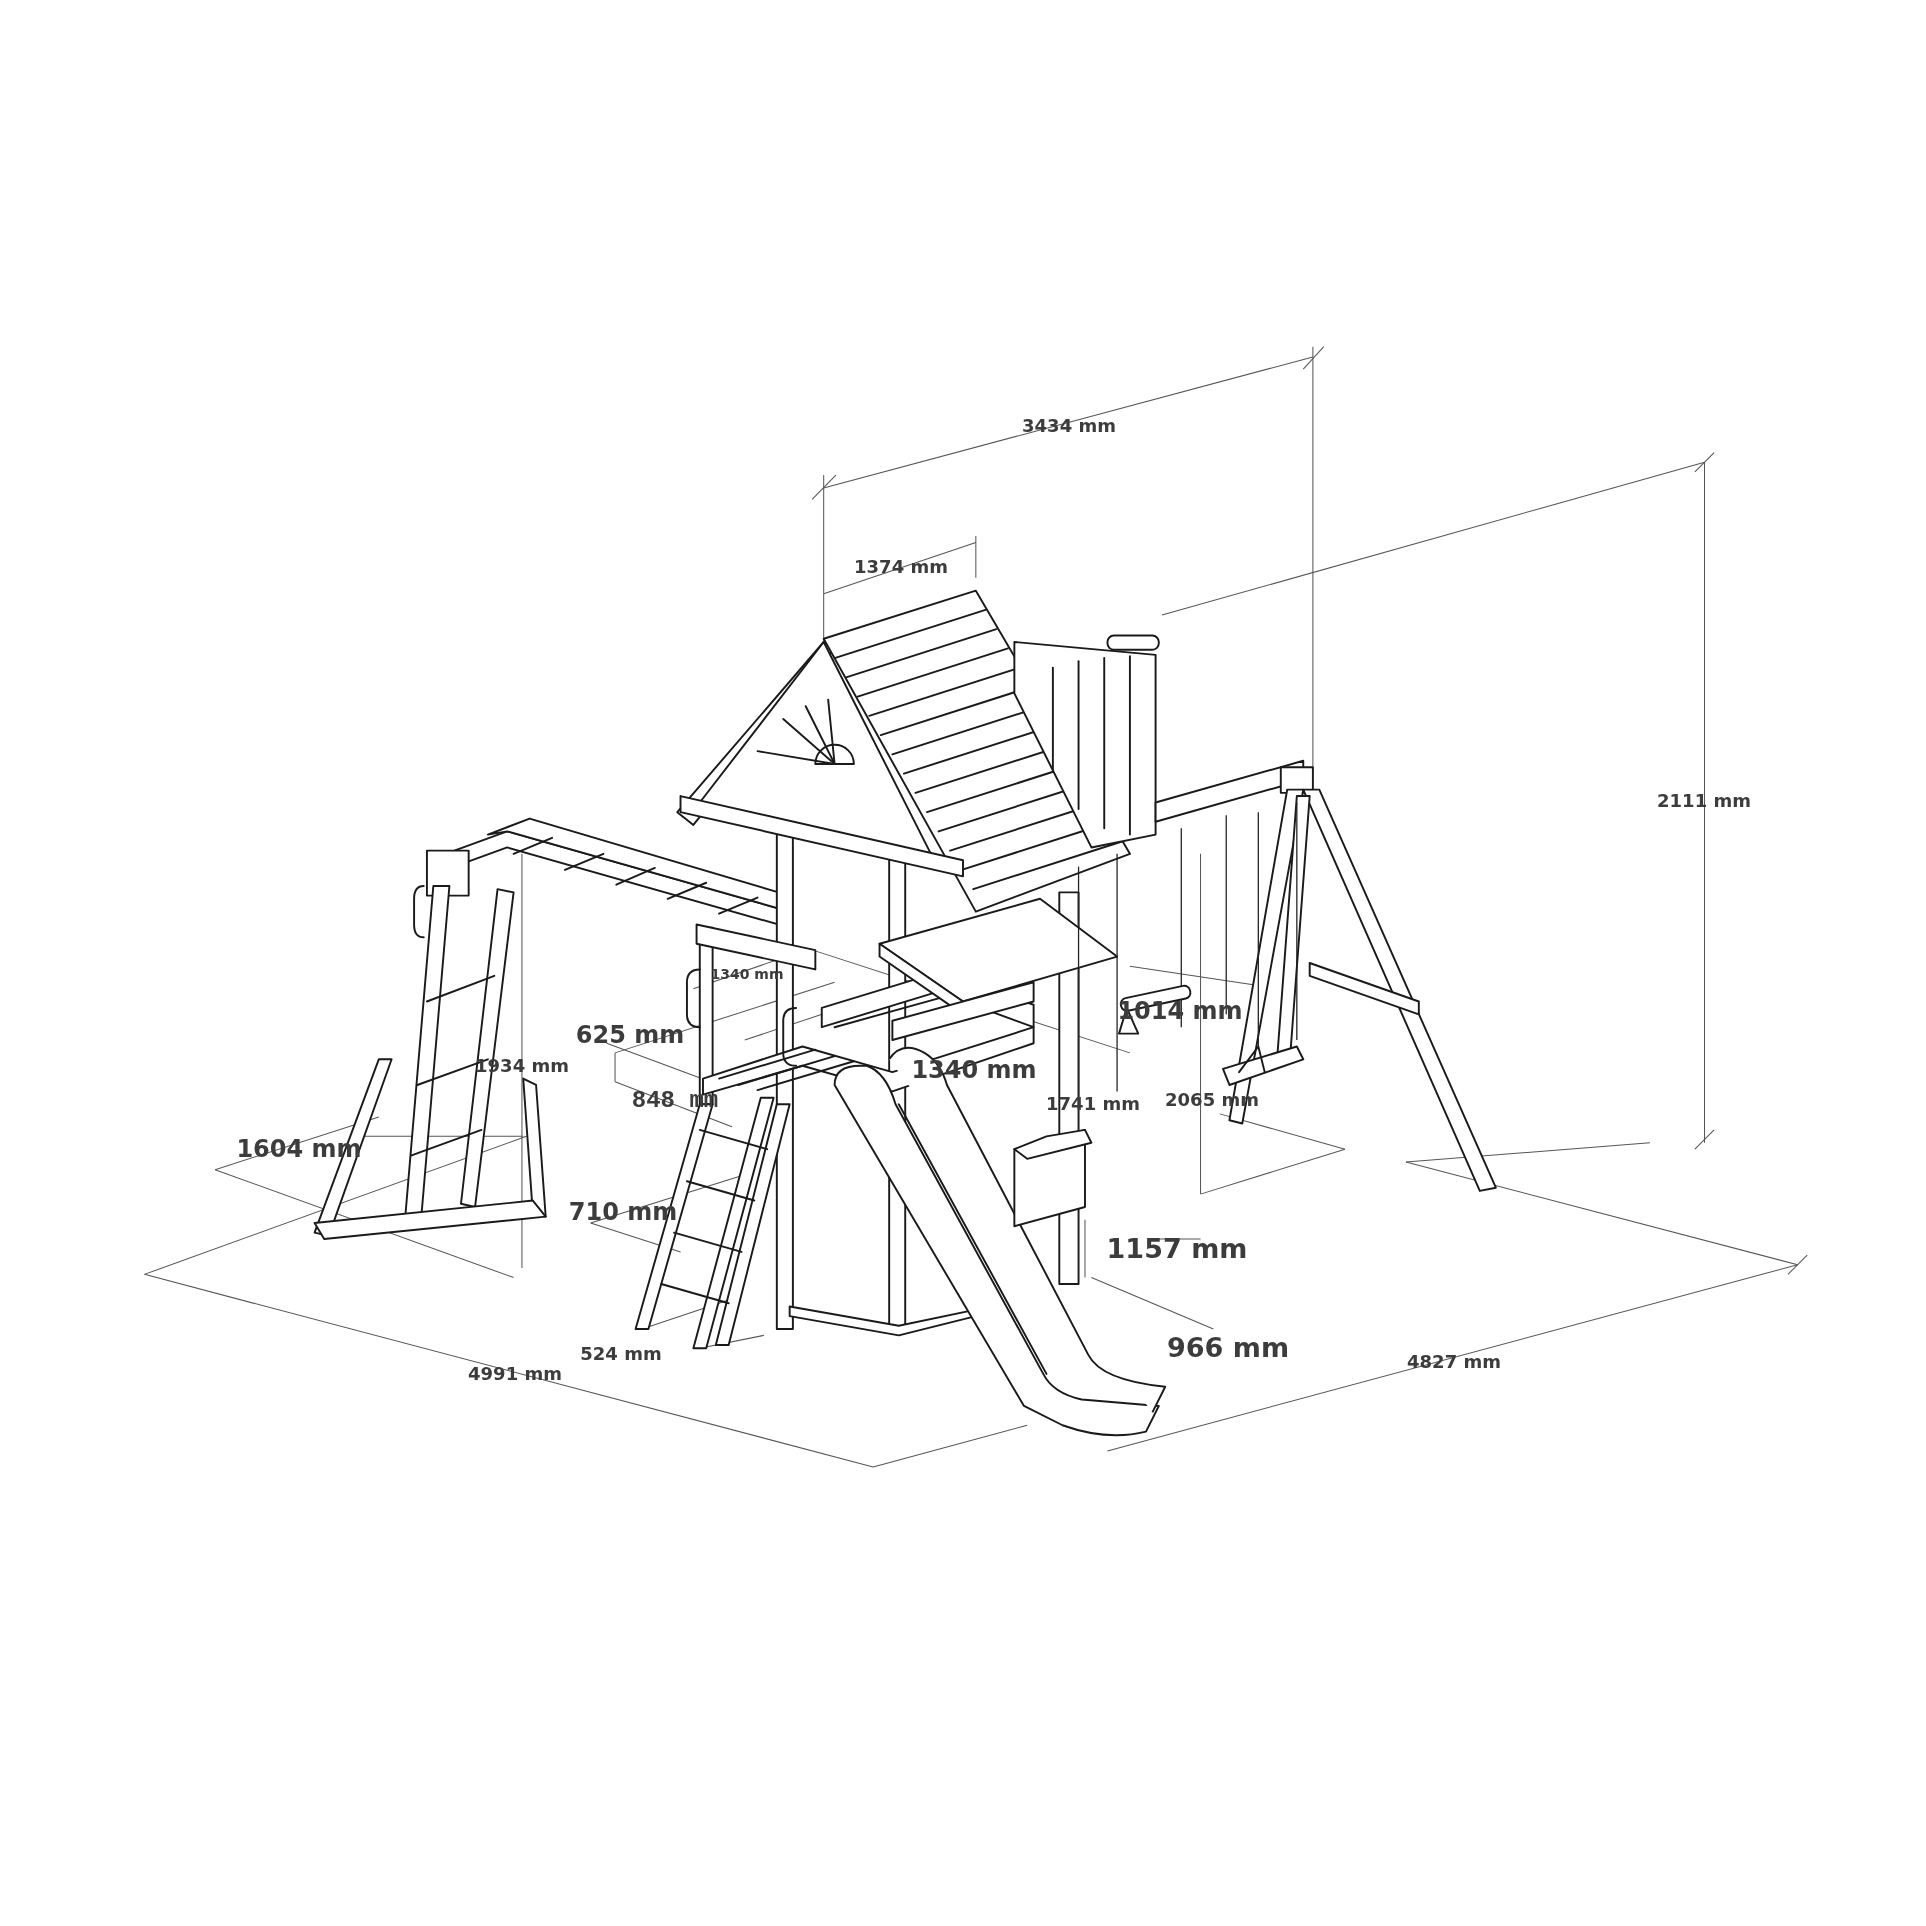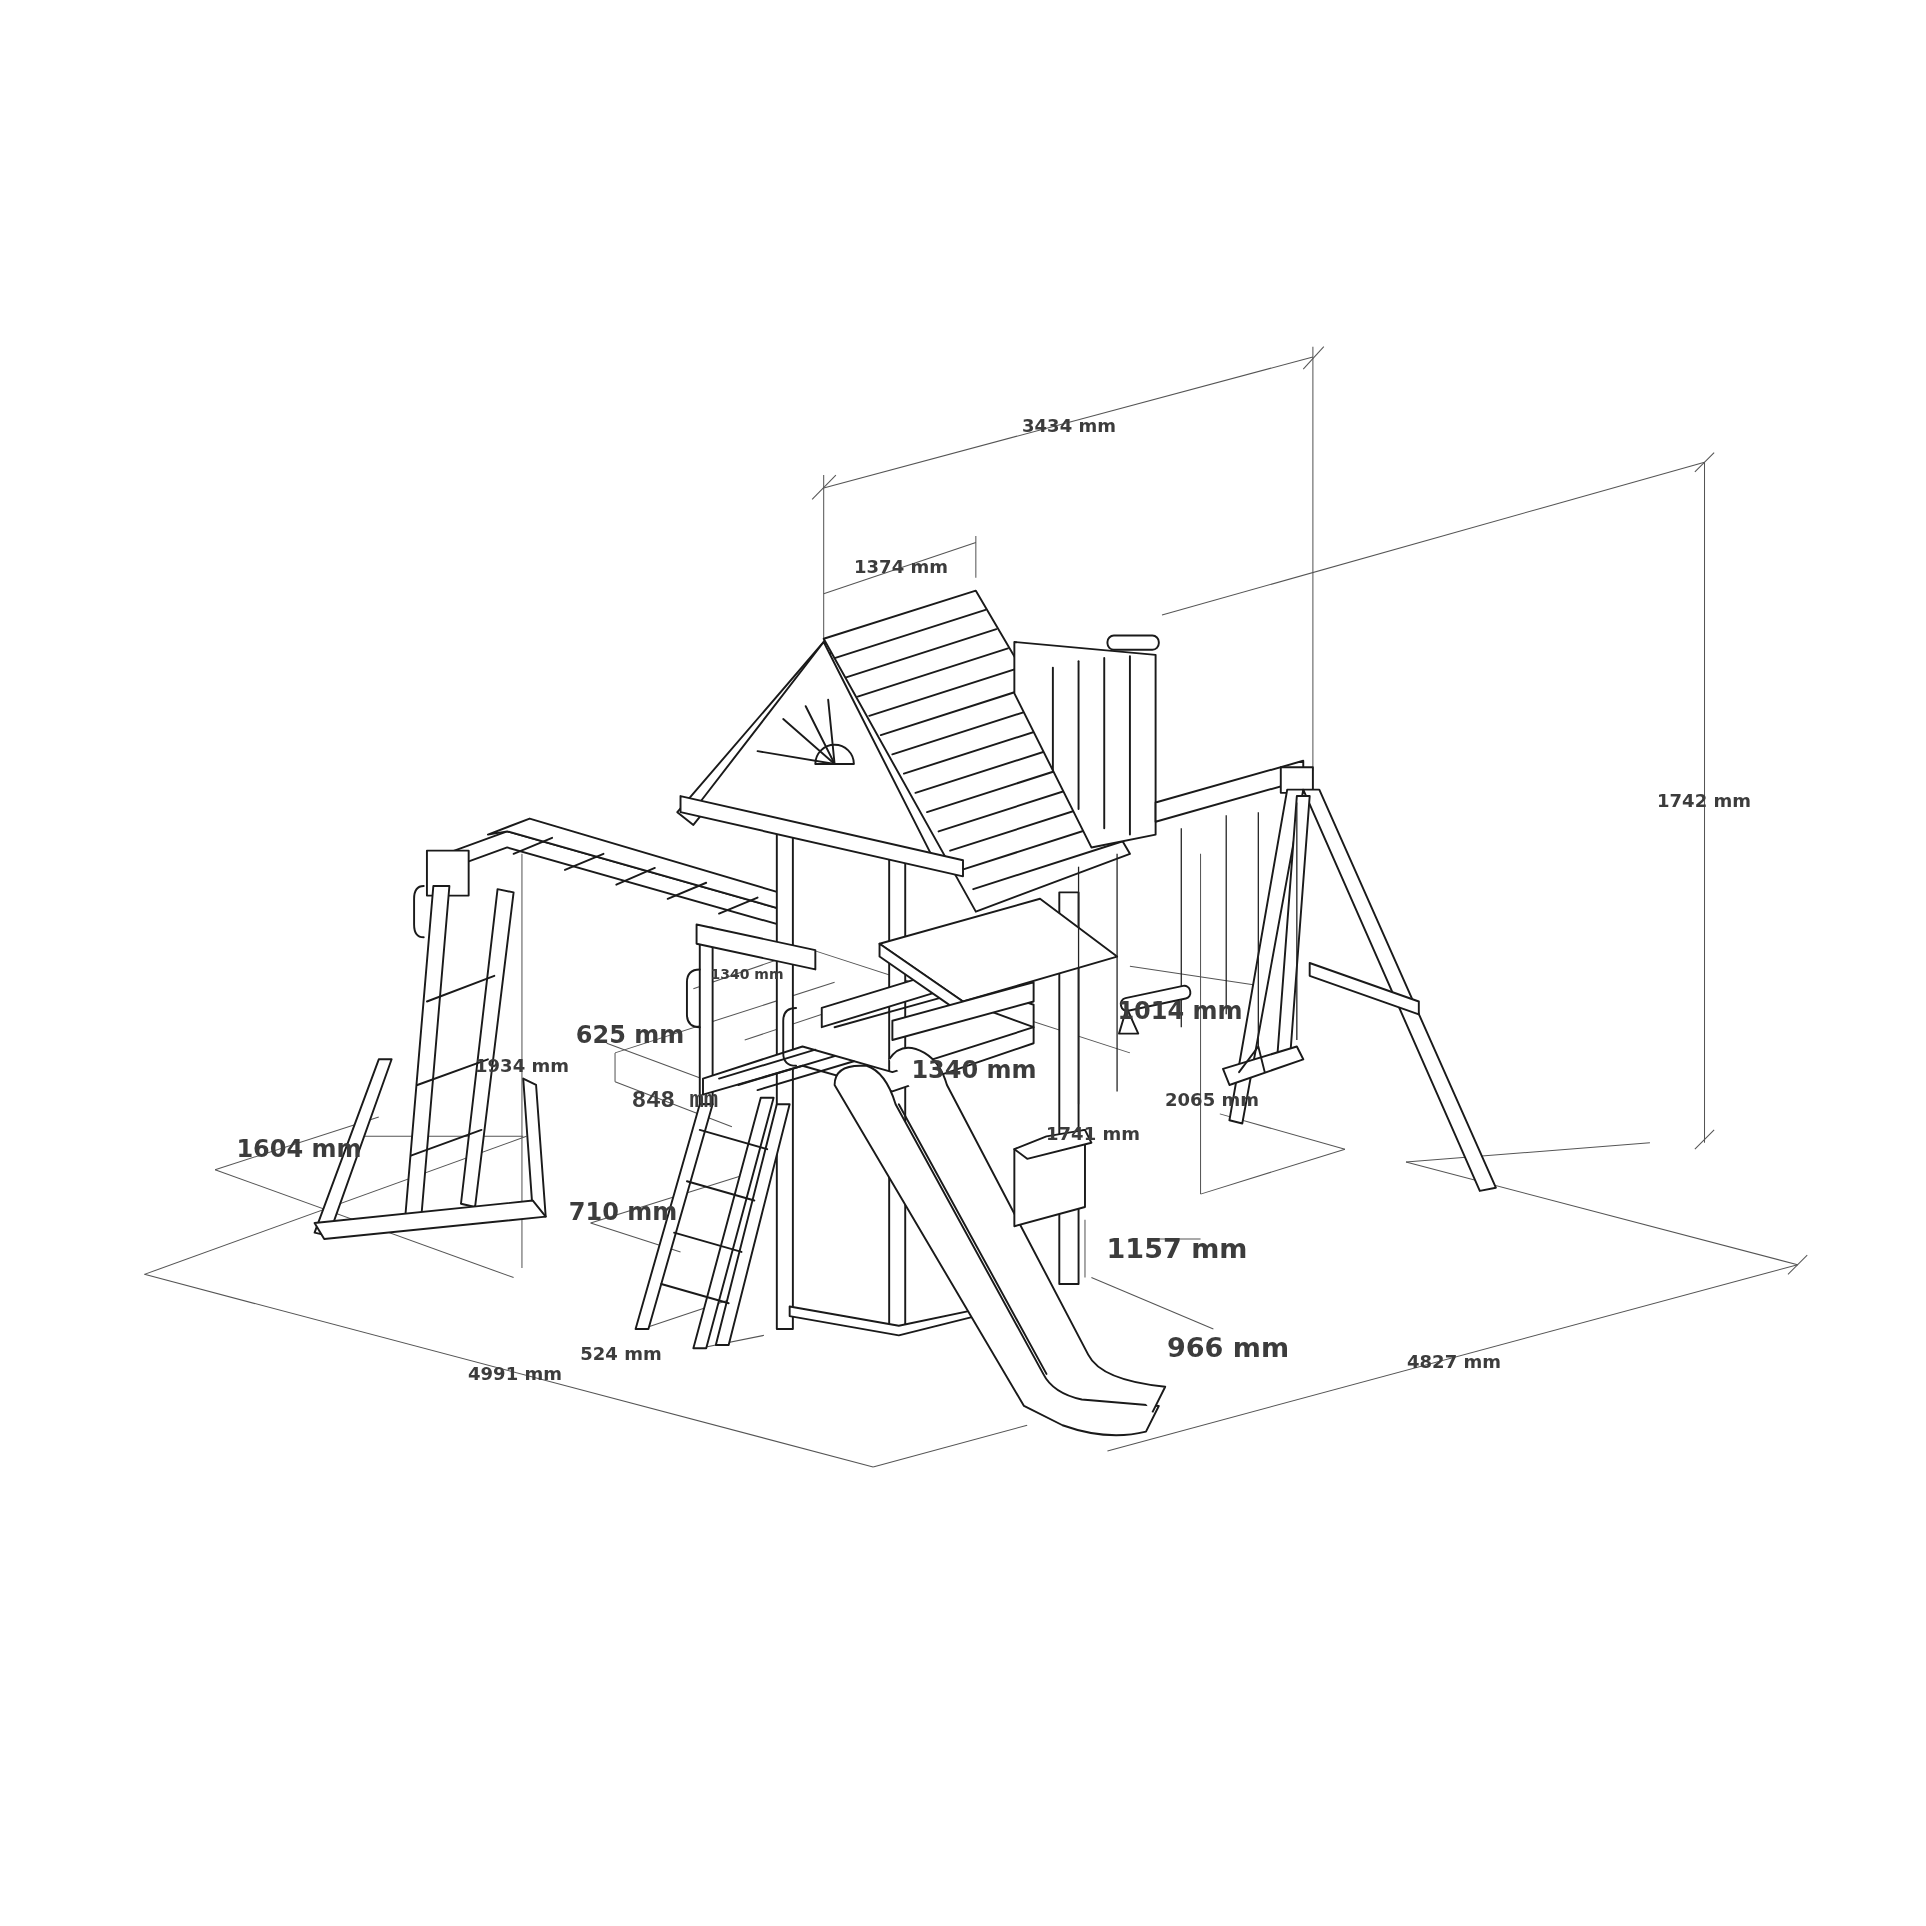--- a/index.html
+++ b/index.html
@@ -218,29 +218,29 @@
       <rect class="fillw" x="1745" y="1545" width="110" height="20" rx="9" transform="rotate(-12 1800 1555)"></rect>
       <path class="ln" d="M1755 1570 l-12 40 h30 z"></path>
 
       <polygon class="fillw" points="1905,1665 2020,1630 2030,1650 1915,1690"></polygon>
       <path class="ln" d="M1960 1630 l-30 40 M1960 1630 l10 40"></path>
     </g>
   </svg>
 
   <div class="dim lg" style="left:1069px; top:426px;">3434 mm</div>
   <div class="dim lg" style="left:901px; top:567px;">1374 mm</div>
-  <div class="dim lg" style="left:1704px; top:801px;">1742 mm</div>
+  <div class="dim lg" style="left:1704px; top:801px;">2111 mm</div>
   <div class="dim xs" style="left:747px; top:974px;">1340 mm</div>
   <div class="dim sm" style="left:630px; top:1035px;text-align:center;">625 mm</div>
   <div class="dim lg" style="left:522px; top:1066px;">1934 mm</div>
   <div class="dim sm" style="left:974px; top:1070px;">1340 mm</div>
   <div class="dim sm" style="left:675px; top:1101px;font-family:Liberation Mono, monospace;">848 mm</div>
   <div class="dim sm" style="left:1180px; top:1011px;">1014 mm</div>
   <div class="dim lg" style="left:1212px; top:1100px;">2065 mm</div>
-  <div class="dim lg" style="left:1093px; top:1134px;">1741 mm</div>
+  <div class="dim lg" style="left:1093px; top:1104px;">1741 mm</div>
   <div class="dim sm" style="left:299px; top:1149px;">1604 mm</div>
   <div class="dim sm" style="left:623px; top:1212px;">710 mm</div>
   <div class="dim md" style="left:1177px; top:1248px;">1157 mm</div>
   <div class="dim lg" style="left:621px; top:1354px;">524 mm</div>
   <div class="dim md" style="left:1228px; top:1347px;">966 mm</div>
   <div class="dim lg" style="left:515px; top:1374px;">4991 mm</div>
   <div class="dim lg" style="left:1454px; top:1362px;text-align:right;">4827 mm</div>
 
 </div>
 

